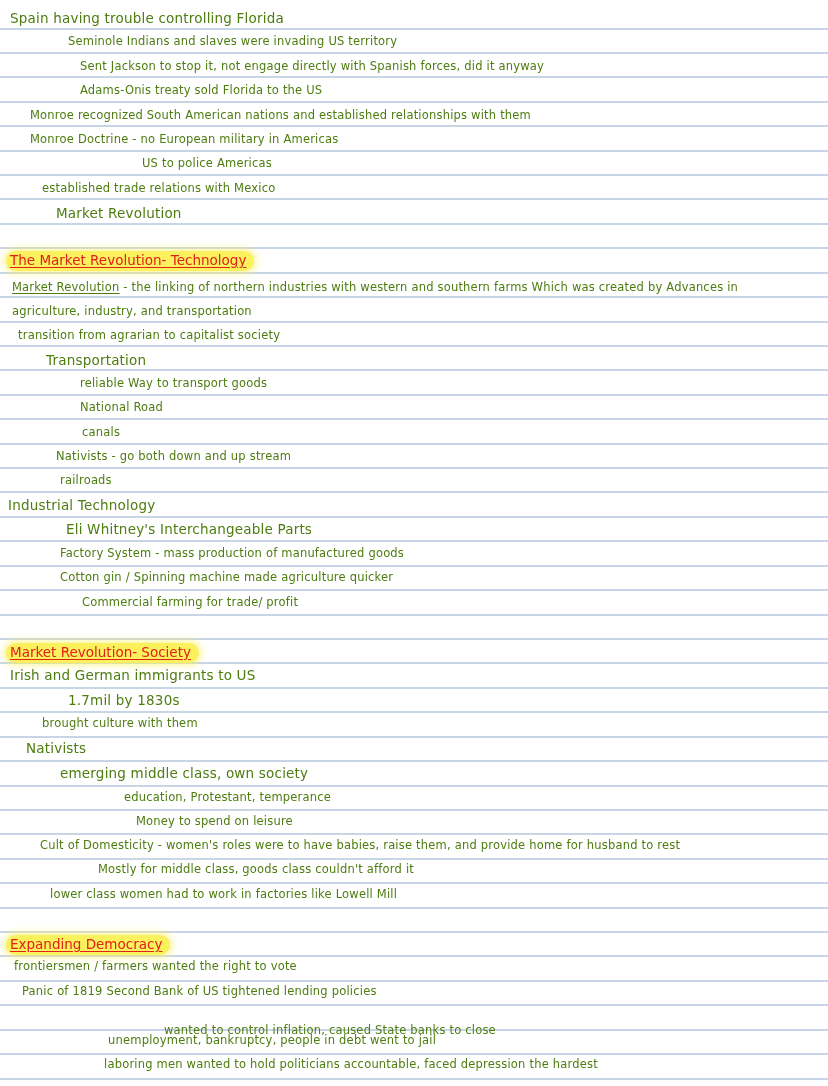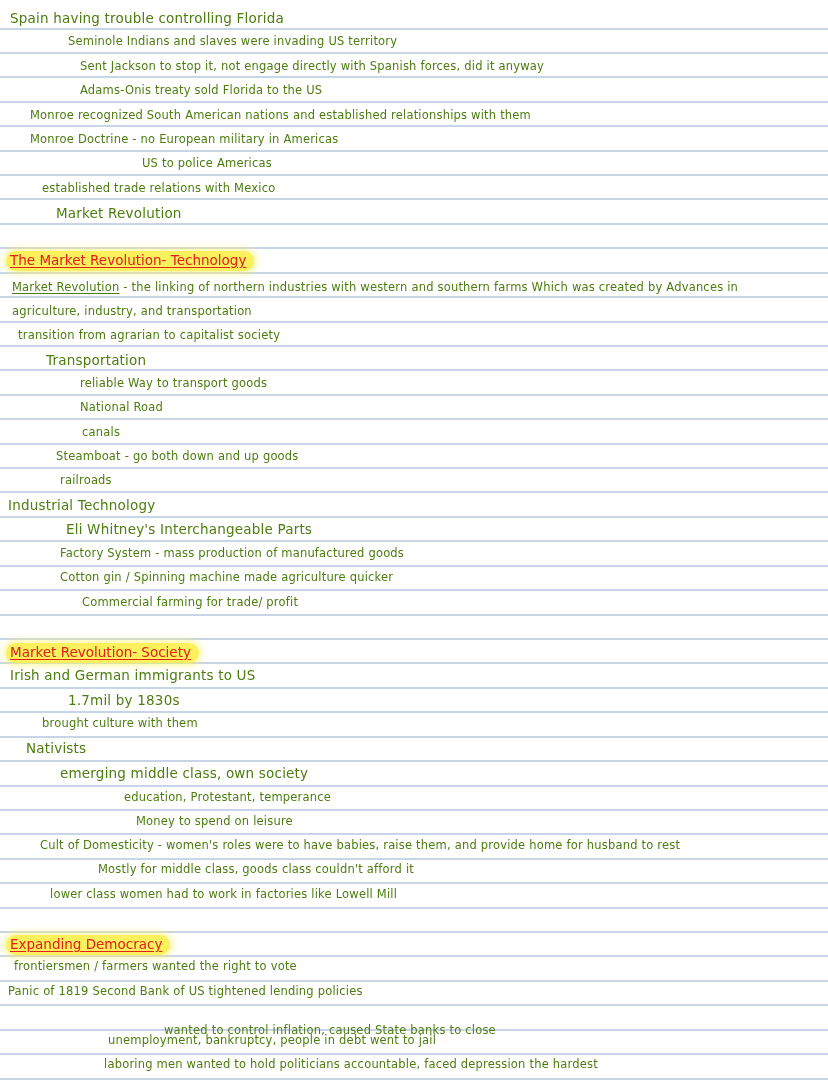--- a/index.html
+++ b/index.html
@@ -103,21 +103,21 @@
   <div class="heading" style="left:6px; top:251px;">The Market Revolution- Technology</div>
   <div class="line" style="left:12px; top:280px;">
     <span class="underlined">Market Revolution</span><span> - the linking of northern industries with western and southern farms Which was created by Advances in</span>
   </div>
   <div class="line" style="left:12px; top:304px;">agriculture, industry, and transportation</div>
   <div class="line" style="left:18px; top:328px;">transition from agrarian to capitalist society</div>
   <div class="line big" style="left:10px; top:352px;margin-left:36px;">Transportation</div>
   <div class="line" style="left:80px; top:376px;">reliable Way to transport goods</div>
   <div class="line" style="left:80px; top:400px;">National Road</div>
   <div class="line" style="left:82px; top:425px;">canals</div>
-  <div class="line" style="left:56px; top:449px;">Steamboat - go both down and up goods</div>
+  <div class="line" style="left:56px; top:449px;">Nativists - go both down and up stream</div>
   <div class="line" style="left:60px; top:473px;">railroads</div>
   <div class="line big" style="left:8px; top:497px;">Industrial Technology</div>
   <div class="line big" style="left:66px; top:521px;">Eli Whitney's Interchangeable Parts</div>
   <div class="line" style="left:60px; top:546px;">Factory System - mass production of manufactured goods</div>
   <div class="line" style="left:60px; top:570px;">Cotton gin / Spinning machine made agriculture quicker</div>
   <div class="line" style="left:82px; top:595px;">Commercial farming for trade/ profit</div>
 
   <div class="heading" style="left:6px; top:643px;">Market Revolution- Society</div>
   <div class="line big" style="left:10px; top:667px;">Irish and German immigrants to US</div>
   <div class="line big" style="left:68px; top:692px;">1.7mil by 1830s</div>
@@ -125,17 +125,17 @@
   <div class="line big" style="left:26px; top:740px;">Nativists</div>
   <div class="line big" style="left:60px; top:765px;">emerging middle class, own society</div>
   <div class="line" style="left:124px; top:790px;">education, Protestant, temperance</div>
   <div class="line" style="left:136px; top:814px;">Money to spend on leisure</div>
   <div class="line" style="left:20px; top:838px;margin-left:20px;">Cult of Domesticity - women's roles were to have babies, raise them, and provide home for husband to rest</div>
   <div class="line" style="left:98px; top:862px;">Mostly for middle class, goods class couldn't afford it</div>
   <div class="line" style="left:50px; top:887px;">lower class women had to work in factories like Lowell Mill</div>
 
   <div class="heading" style="left:6px; top:935px;">Expanding Democracy</div>
   <div class="line" style="left:14px; top:959px;">frontiersmen / farmers wanted the right to vote</div>
-  <div class="line" style="left:8px; top:984px;text-align:center;">Panic of 1819 Second Bank of US tightened lending policies</div>
+  <div class="line" style="left:22px; top:984px;text-align:center;">Panic of 1819 Second Bank of US tightened lending policies</div>
   <div class="line" style="left:164px; top:1008px;margin-top:15px;">wanted to control inflation, caused State banks to close</div>
   <div class="line" style="left:108px; top:1033px;">unemployment, bankruptcy, people in debt went to jail</div>
   <div class="line" style="left:104px; top:1057px;">laboring men wanted to hold politicians accountable, faced depression the hardest</div>
 </div>
 
 </body></html>

